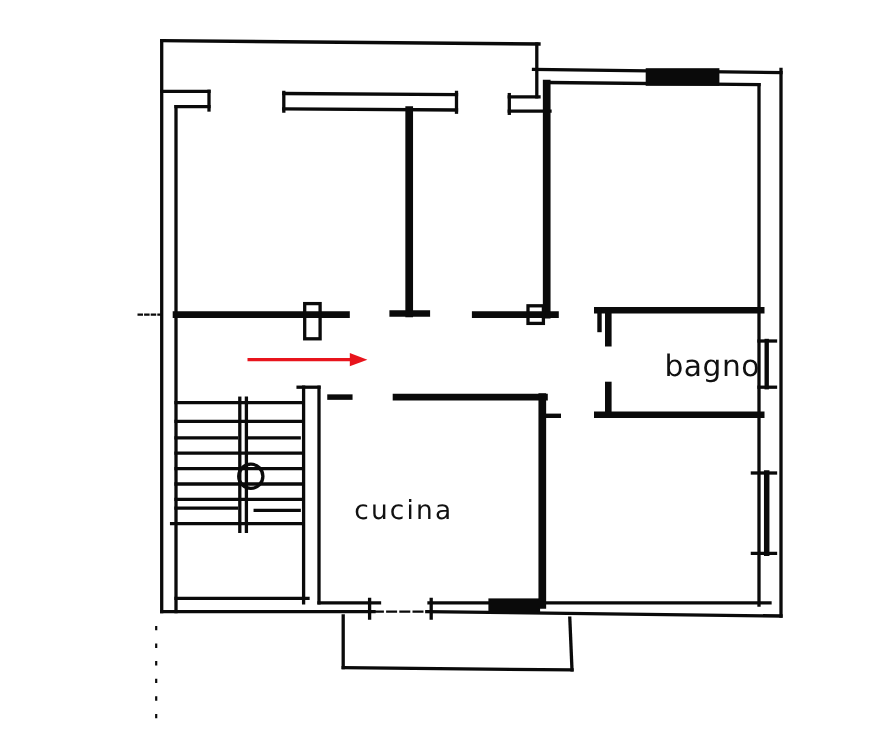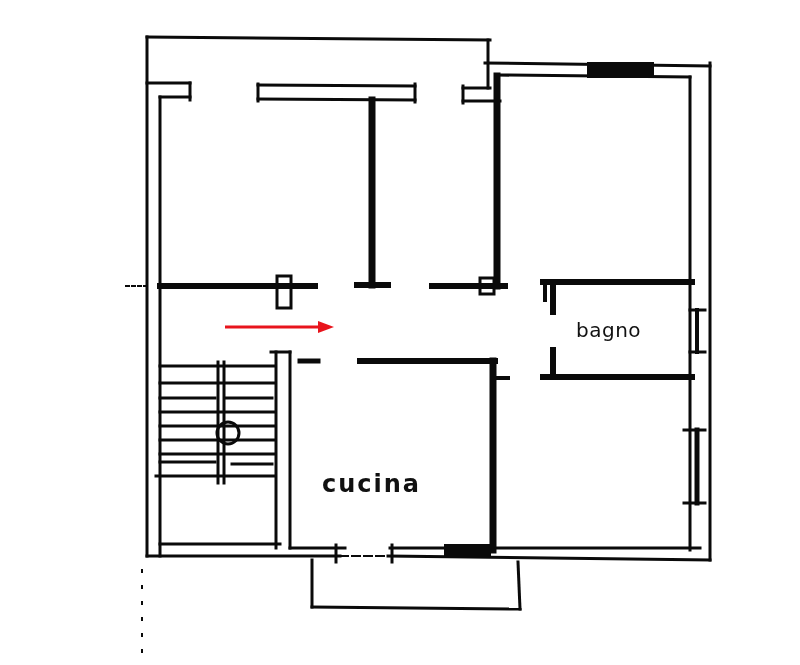--- a/index.html
+++ b/index.html
@@ -1,20 +1,20 @@
 <!DOCTYPE html>
 <html><head>
 <meta charset="utf-8">
 <style>
   html, body { margin: 0; padding: 0; background: #ffffff; }
   .canvas { position: relative; width: 800px; height: 665px; background: #ffffff; overflow: hidden; }
   svg { position: absolute; left: 0; top: 0; }
   .label { position: absolute; color: #111111; font-family: "DejaVu Sans", sans-serif; white-space: nowrap; }
-  .label-bagno { left: 576px; top: 318px; font-size: 20px; letter-spacing: 0.5px; text-align: right; }
-  .label-cucina { left: 322px; top: 450px; font-size: 24px; font-weight: bold; letter-spacing: 2px; margin-top: 20px; }
+  .label-bagno { left: 604px; top: 318px; font-size: 27px; letter-spacing: 0.5px; text-align: right; }
+  .label-cucina { left: 322px; top: 450px; font-size: 24px; font-weight: normal; letter-spacing: 2px; }
 </style>
 </head>
 <body>
 
 <div class="canvas">
   <svg width="800" height="665" viewBox="0 0 800 665">
     <g stroke="#0a0a0a" fill="none" stroke-linecap="square">
 
       <g>
         <line x1="147" y1="37" x2="490" y2="40" stroke-width="3"></line>

